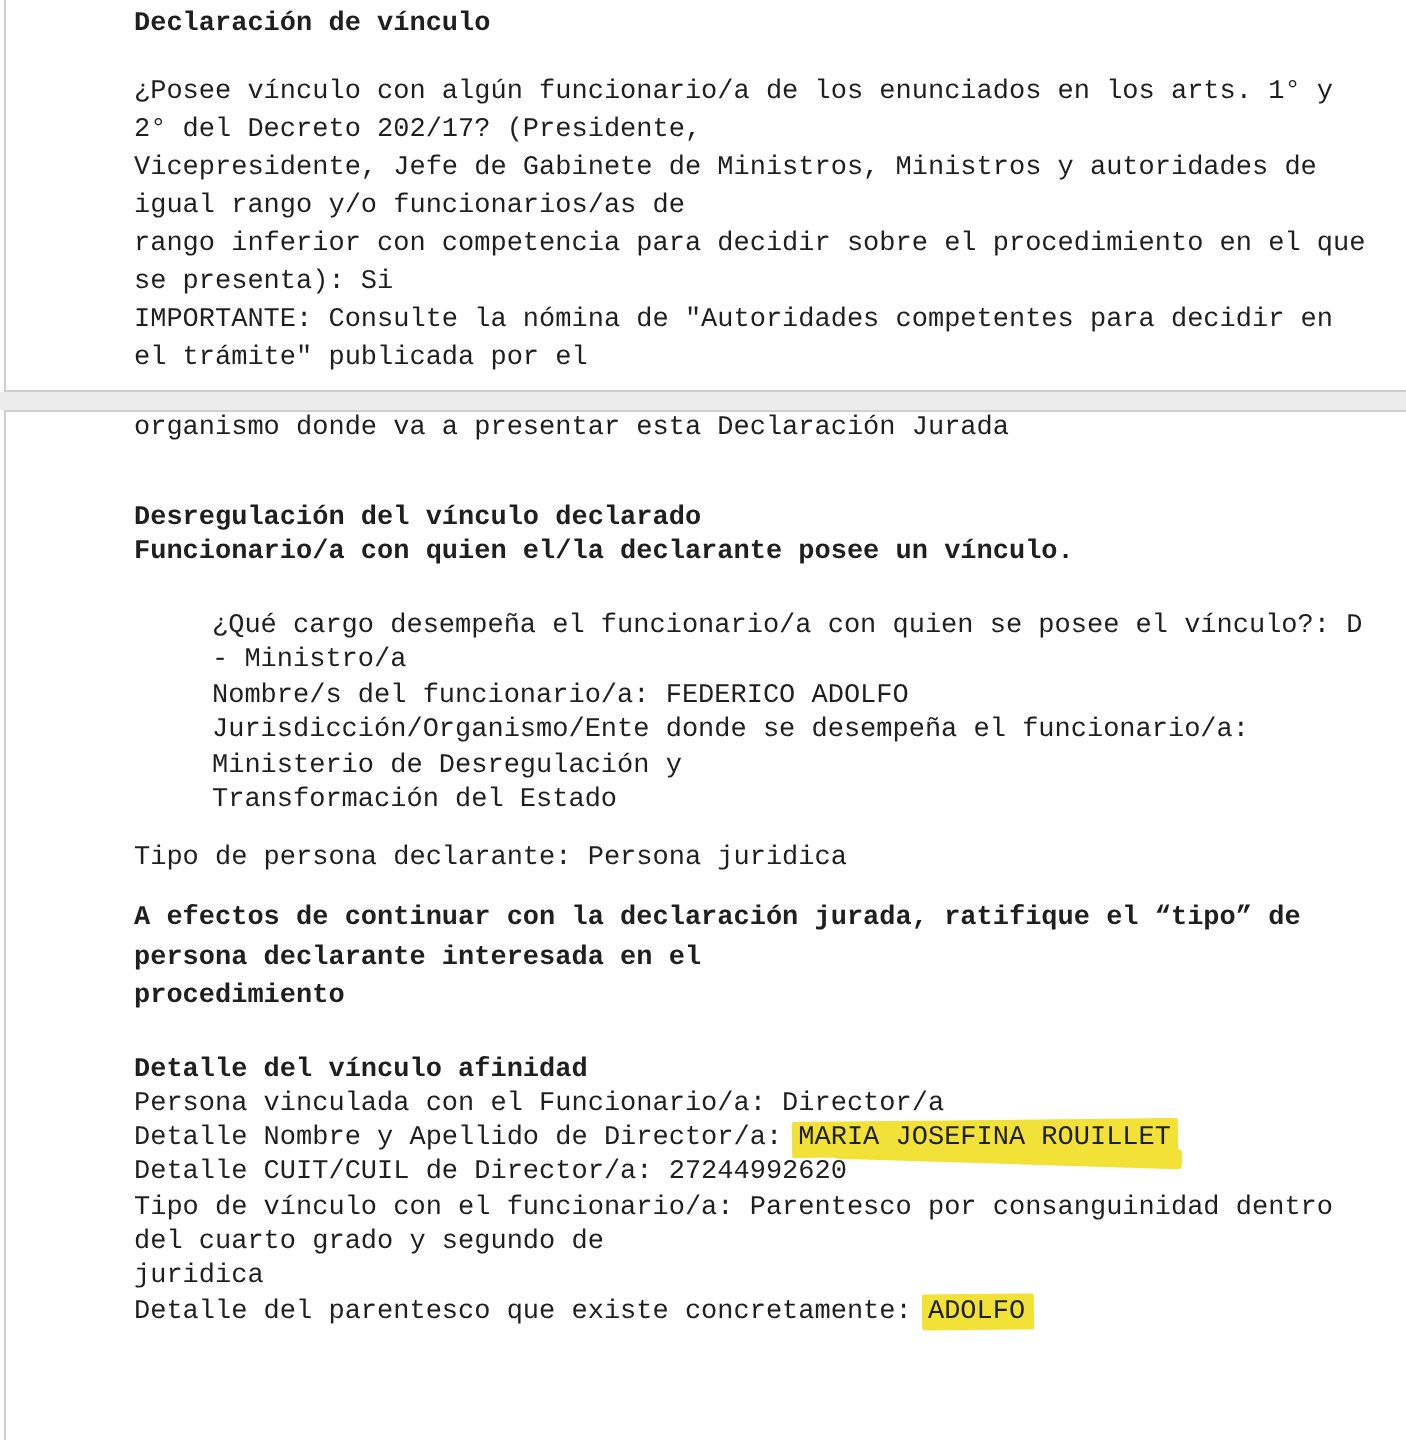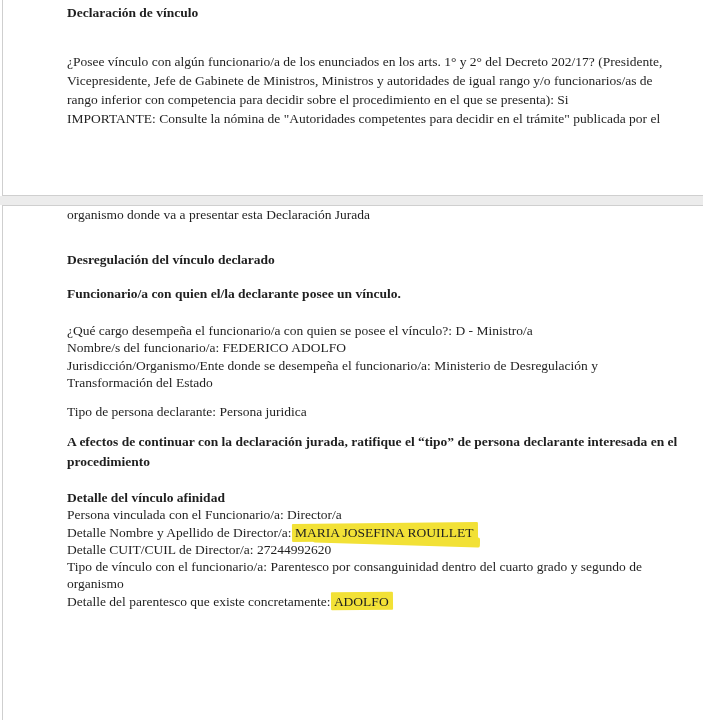--- a/index.html
+++ b/index.html
@@ -13,20 +13,21 @@
     position: relative;
     background: #ffffff;
     font-family: "Liberation Serif", "DejaVu Serif", serif;
     font-size: 13.5px;
     line-height: 17.5px;
     color: var(--text, #1f1f1f);
   }
   .viewport {
     position: absolute;
     inset: 0;
+    font-family: Liberation Mono, monospace;
   }
   .page {
     position: absolute;
     left: 2px;
     width: 758px;
     box-sizing: border-box;
     background: var(--page-bg, #ffffff);
     border: 1px solid var(--border, #cfcfcf);
     border-right: none;
   }
@@ -42,26 +43,26 @@
   }
   .content {
     padding-left: 64px;
     padding-right: 70px;
   }
   .block { margin: 0; }
   .line { position: relative; z-index: 0; }
   .b { font-weight: bold; }
   
   .p0-b0 { margin-top: 28px; }
-  .p0-b1 { margin-top: 30px; line-height: 19px; }
+  .p0-b1 { margin-top: 15px; line-height: 19px; }
   .p1-b0 { }
   .p1-b1 { margin-top: 27px; }
   .p1-b2 { margin-top: 12px; }
-  .p1-b3 { margin-top: 17px; }
-  .p1-b4 { margin-top: 19px; }
+  .p1-b3 { }
+  .p1-b4 { margin-top: 19px; margin-left: 39px; }
   .p1-b5 { margin-top: 12px; line-height: 19.5px; }
   .p1-b6 { margin-top: 11px; }
   .p1-b7 { margin-top: 18px; line-height: 17.3px; }
   
   .hl { position: relative; }
   .hl::before {
     content: "";
     position: absolute;
     left: -3px;
     right: -4px;
@@ -125,18 +126,18 @@
         <div class="block p1-b5">
           <div class="line"><span class="b">A efectos de continuar con la declaración jurada, ratifique el “tipo” de persona declarante interesada en el</span></div>
           <div class="line"><span class="b">procedimiento</span></div>
         </div>
         <div class="block p1-b7">
           <div class="line"><span class="b">Detalle del vínculo afinidad</span></div>
           <div class="line"><span>Persona vinculada con el Funcionario/a: Director/a</span></div>
           <div class="line"><span>Detalle Nombre y Apellido de Director/a: </span><span class="hl">MARIA JOSEFINA ROUILLET<i class="swipe"></i></span></div>
           <div class="line"><span>Detalle CUIT/CUIL de Director/a: 27244992620</span></div>
           <div class="line"><span>Tipo de vínculo con el funcionario/a: Parentesco por consanguinidad dentro del cuarto grado y segundo de</span></div>
-          <div class="line"><span>organismo</span></div>
+          <div class="line"><span>juridica</span></div>
           <div class="line"><span>Detalle del parentesco que existe concretamente: </span><span class="hl">ADOLFO</span></div>
         </div>
       </div>
   </div>
 </div>
 
 </body></html>

